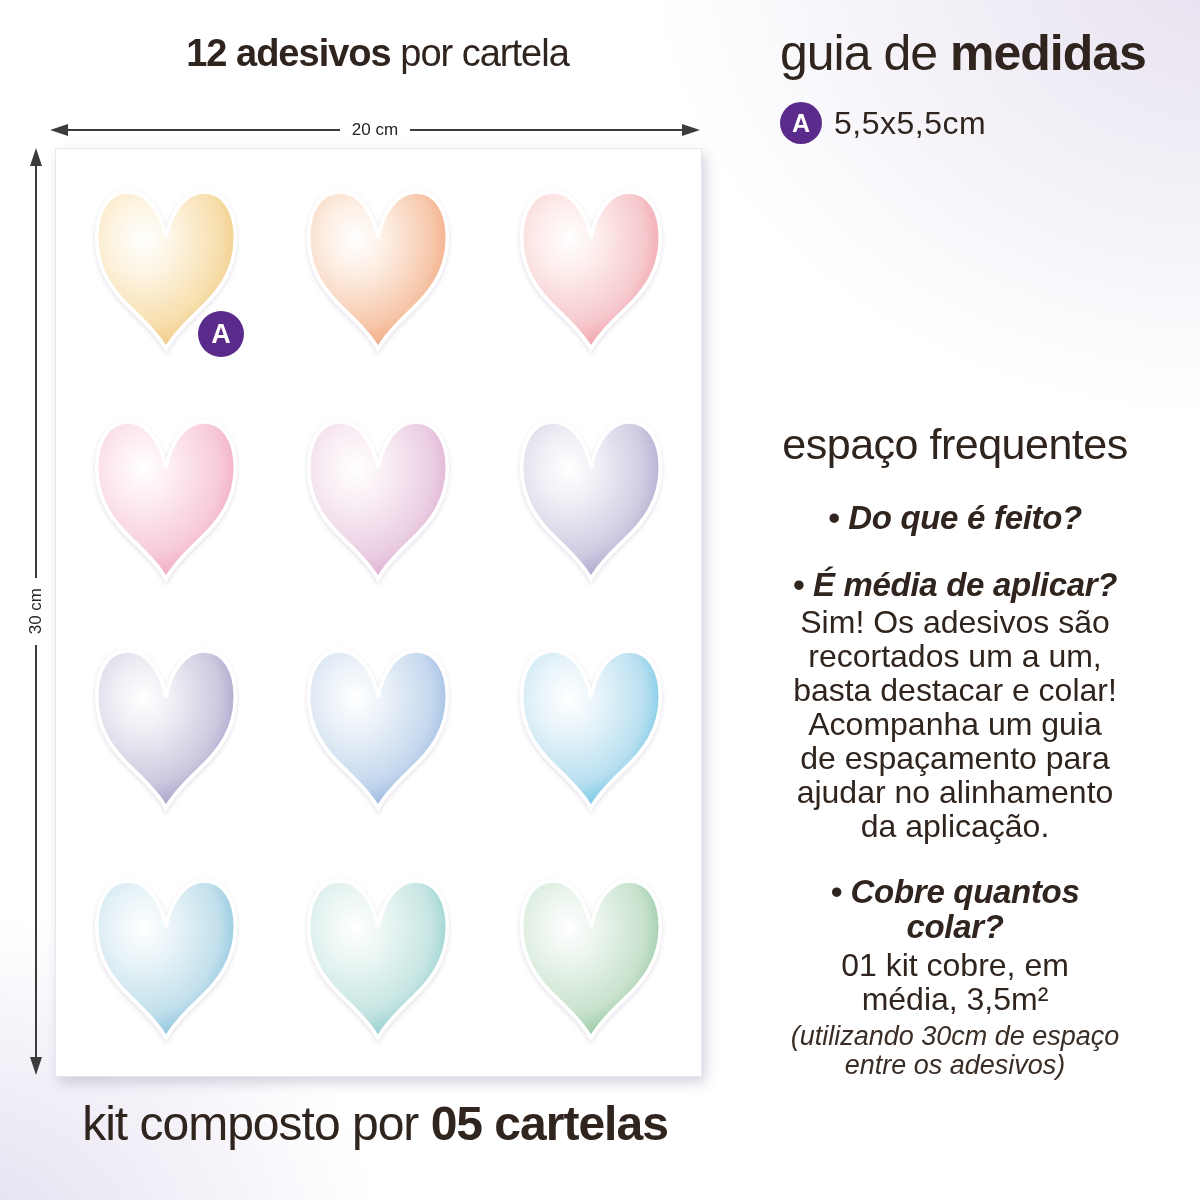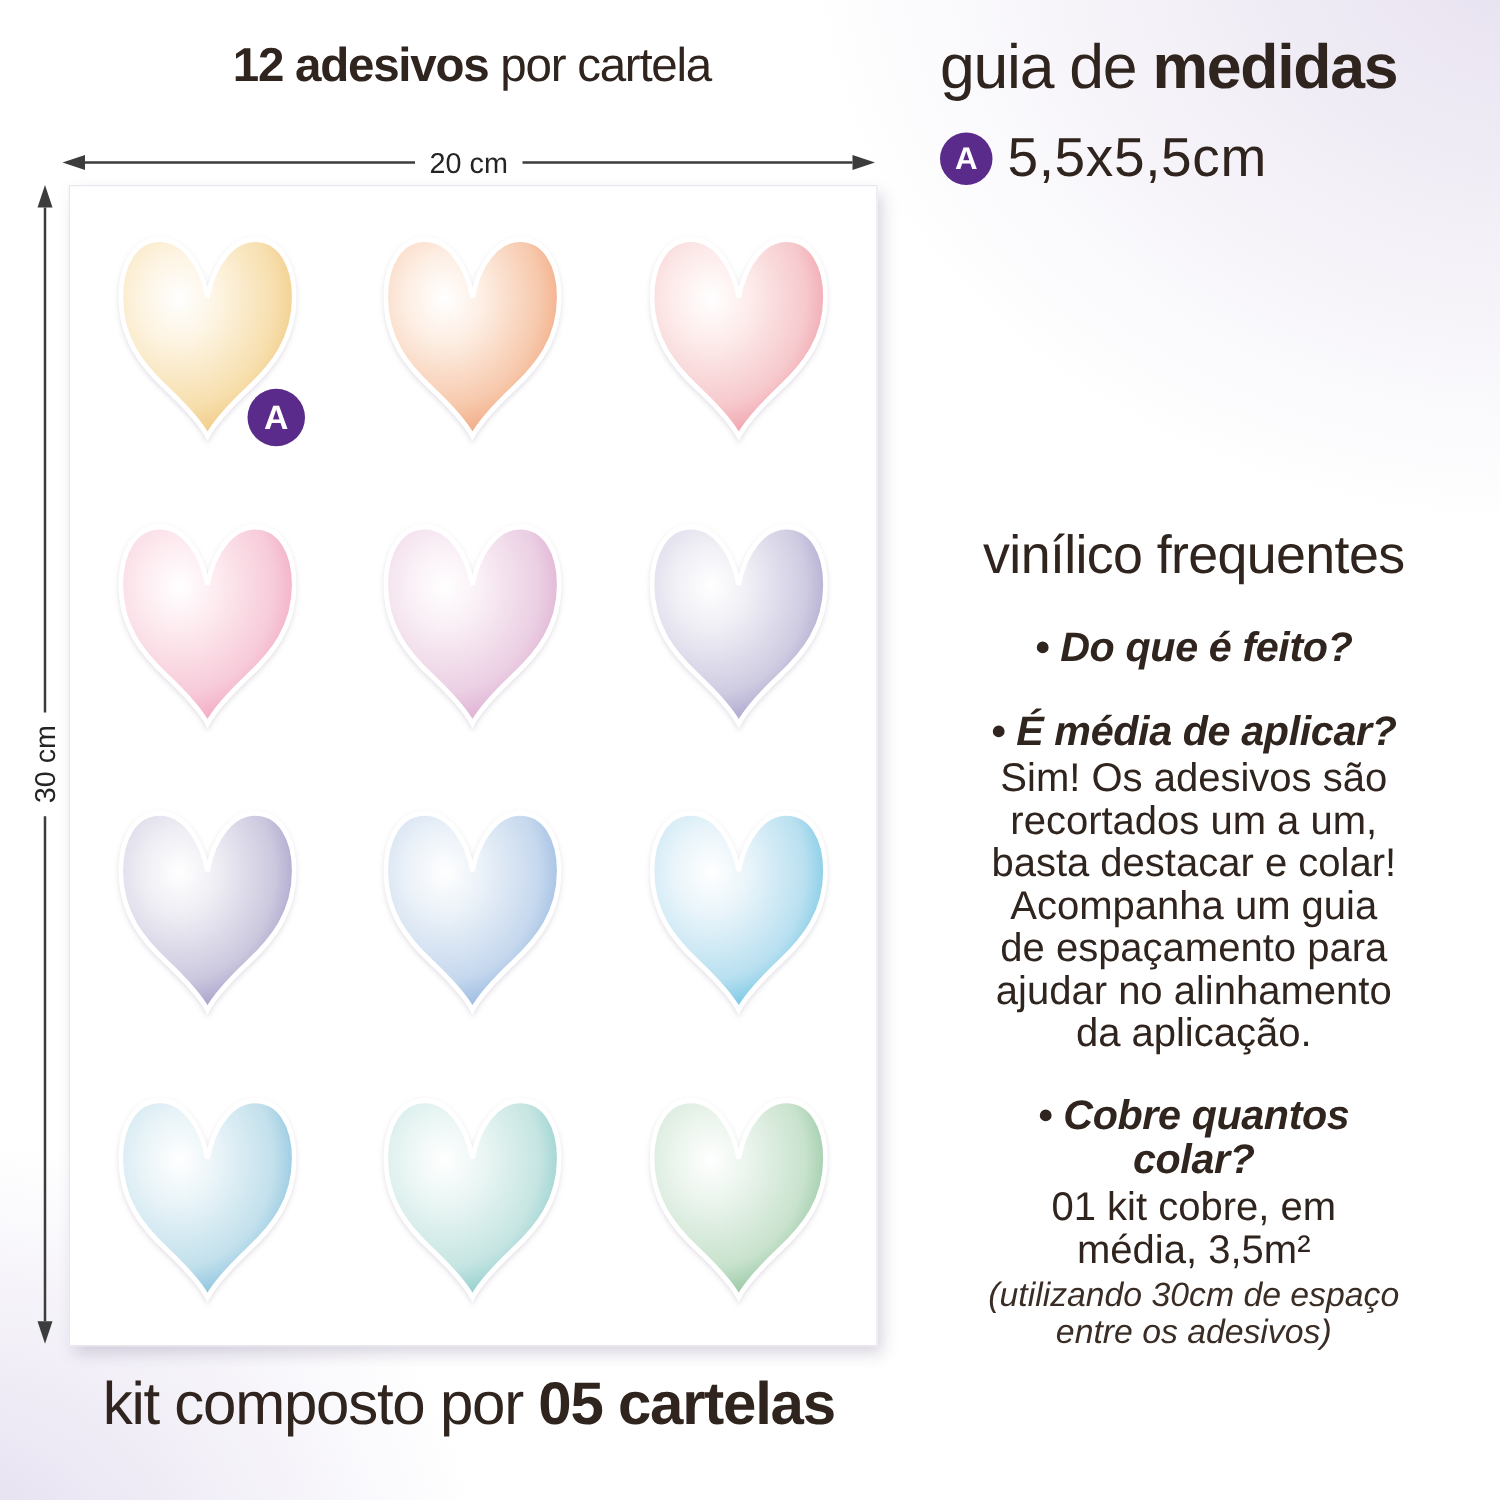--- a/index.html
+++ b/index.html
@@ -14,21 +14,21 @@
       #ffffff;
   }
 
   
   .sheet-title{position:absolute;left:55px;top:32px;width:645px;text-align:center;
     font-size:38px;font-weight:400;letter-spacing:-1px;white-space:nowrap}
   .sheet-title b{font-weight:700}
 
   .dim{position:absolute;display:flex;align-items:center;color:#3c3c3c}
   .dim .line{flex:1;height:2px;background:#3c3c3c}
-  .dim .lbl{font-size:23px;color:#242424;margin:0 12px;letter-spacing:0}
+  .dim .lbl{font-size:17px;color:#242424;margin:0 12px;letter-spacing:0}
   .dim-h{left:50px;top:117px;width:650px;height:26px}
   .head{width:0;height:0;flex:0 0 auto}
   .head-left{border-top:6px solid transparent;border-bottom:6px solid transparent;border-right:18px solid #3c3c3c}
   .head-right{border-top:6px solid transparent;border-bottom:6px solid transparent;border-left:18px solid #3c3c3c}
   .dim-v{left:23px;top:148px;width:26px;height:927px;flex-direction:column}
   .dim-v .line{width:2px;height:auto;flex:1;background:#3c3c3c}
   .dim-v .lbl{margin:10px 0;writing-mode:vertical-rl;transform:rotate(180deg)}
   .head-up{border-left:6px solid transparent;border-right:6px solid transparent;border-bottom:18px solid #3c3c3c}
   .head-down{border-left:6px solid transparent;border-right:6px solid transparent;border-top:18px solid #3c3c3c}
 
@@ -42,26 +42,26 @@
 
   .badge{border-radius:50%;background:#5b2b8c;color:#fff;font-weight:700;
     display:flex;align-items:center;justify-content:center}
   .sheet-badge{position:absolute;left:142px;top:162px;width:46px;height:46px;font-size:27px}
 
   .footer-title{position:absolute;left:30px;top:1096px;width:690px;text-align:center;
     font-size:48px;font-weight:400;letter-spacing:-1px;white-space:nowrap}
   .footer-title b{font-weight:700}
 
   
-  .measures{position:absolute;left:752px;top:24px}
+  .measures{position:absolute;left:780px;top:24px}
   .measures h2{margin:0;font-size:50px;font-weight:400;letter-spacing:-1px;white-space:nowrap}
   .measures h2 b{font-weight:700}
   .measure-row{margin-top:20px;display:flex;align-items:center;gap:12px}
   .measure-badge{width:42px;height:42px;font-size:25px}
-  .measure-size{font-size:44px;letter-spacing:.5px}
+  .measure-size{font-size:32px;letter-spacing:.5px}
 
   .faq{position:absolute;left:712px;top:420px;width:486px;text-align:center}
   .faq h2{margin:0 0 20px;font-size:43px;font-weight:400;letter-spacing:-.5px;white-space:nowrap}
   .faq h2 b{font-weight:400}
   .faq-item{margin-top:32px}
   .question{margin:0 0 3px;font-size:33px;font-weight:700;font-style:italic;
     line-height:1.05;white-space:pre-line;letter-spacing:-.3px}
   .answer{margin:0;font-size:32px;line-height:34px;white-space:pre-line}
   .note{margin:6px 0 0;font-size:27px;font-style:italic;line-height:29px;white-space:pre-line;color:#3a2d26}
 </style>
@@ -230,21 +230,21 @@
 
   <div class="measures">
     <h2><span>guia de </span><b>medidas</b></h2>
     <div class="measure-row">
       <span class="badge measure-badge" style="background: rgb(91, 43, 140);">A</span>
       <span class="measure-size">5,5x5,5cm</span>
     </div>
   </div>
 
   <div class="faq">
-    <h2><span>vinílico </span><b>frequentes</b></h2>
+    <h2><span>espaço </span><b>frequentes</b></h2>
 
     <div class="faq-item">
       <p class="question">• Do que é feito?</p>
     </div>
 
     <div class="faq-item">
       <p class="question">• É média de aplicar?</p>
       <p class="answer">Sim! Os adesivos são
 recortados um a um,
 basta destacar e colar!

